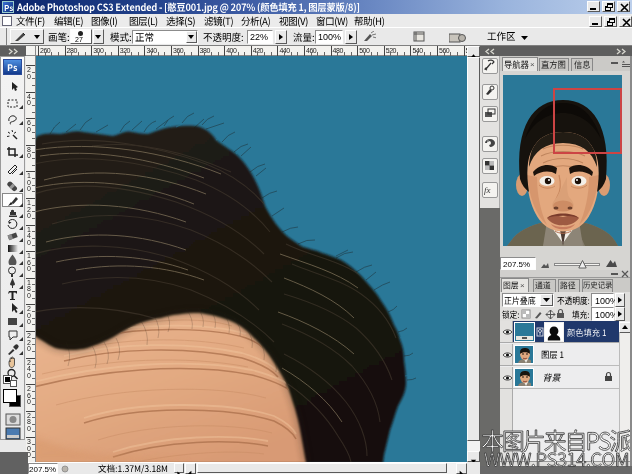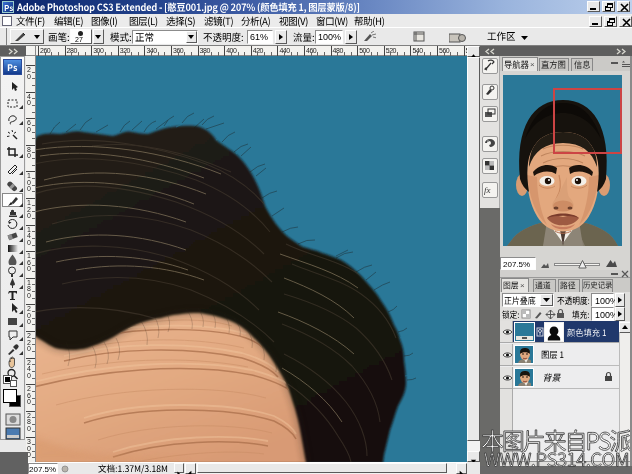--- a/index.html
+++ b/index.html
@@ -128,21 +128,21 @@
 <div class="abs b3out" style="left:186px;top:31px;width:11px;height:12px;background:#e9e9e9"></div>
 <svg class="abs" style="left:188px;top:35px" width="7" height="5">
     <path d="M0 0 L6 0 L3 4 Z" fill="#000"></path>
   </svg>
 <svg style="position:absolute;left:203px;top:30.5px;overflow:visible" width="41" height="13">
     <g transform="scale(0.95,1)">
       <path transform="translate(0,10.0)" d="M5.6 -4.8C6.8 -4 8.3 -2.8 9 -2L9.6 -2.6C8.8 -3.4 7.3 -4.5 6.2 -5.3ZM0.7 -7.7V-6.9H5.1C4.2 -5.2 2.4 -3.5 0.4 -2.6C0.6 -2.4 0.8 -2.1 1 -1.9C2.3 -2.6 3.6 -3.6 4.6 -4.8V0.8H5.4V-5.8C5.7 -6.2 5.9 -6.6 6.1 -6.9H9.3V-7.7Z M10.6 -7.7C11.2 -7.2 11.9 -6.5 12.2 -6L12.8 -6.4C12.5 -6.9 11.8 -7.6 11.2 -8.1ZM18.5 -8.2C17.4 -8 15.2 -7.8 13.4 -7.7C13.4 -7.6 13.5 -7.3 13.6 -7.2C14.3 -7.2 15.1 -7.2 15.9 -7.3V-6.5H13.1V-6H15.5C14.8 -5.3 13.8 -4.6 12.8 -4.3C13 -4.2 13.2 -3.9 13.3 -3.8C14.2 -4.1 15.2 -4.8 15.9 -5.6V-4.3H16.6V-5.6C17.3 -4.9 18.3 -4.2 19.2 -3.8C19.3 -4 19.5 -4.2 19.7 -4.4C18.7 -4.7 17.7 -5.3 17.1 -6H19.5V-6.5H16.6V-7.4C17.5 -7.5 18.4 -7.6 19 -7.7ZM13.9 -4V-3.4H15.1C14.9 -2.4 14.5 -1.6 13.1 -1.2C13.2 -1 13.4 -0.8 13.5 -0.6C15.1 -1.1 15.6 -2.1 15.8 -3.4H17C16.9 -3.1 16.8 -2.8 16.7 -2.6H18.4C18.4 -1.8 18.3 -1.5 18.1 -1.4C18.1 -1.3 18 -1.3 17.8 -1.3C17.6 -1.3 17.2 -1.3 16.7 -1.3C16.8 -1.2 16.9 -0.9 16.9 -0.7C17.4 -0.7 17.8 -0.7 18.1 -0.7C18.4 -0.7 18.5 -0.8 18.7 -0.9C18.9 -1.2 19 -1.7 19.2 -2.8C19.2 -2.9 19.2 -3.1 19.2 -3.1H17.6L17.8 -4ZM12.5 -4.6H10.6V-3.9H11.8V-0.8C11.4 -0.6 10.9 -0.3 10.4 0.1L10.9 0.8C11.5 0.2 12.1 -0.3 12.4 -0.3C12.7 -0.3 13 -0.1 13.3 0.2C14 0.6 14.8 0.7 16 0.7C17 0.7 18.7 0.6 19.5 0.6C19.5 0.4 19.6 -0 19.7 -0.2C18.7 -0.1 17.1 -0 16 -0C14.9 -0 14.1 -0.1 13.5 -0.5C13 -0.7 12.8 -1 12.5 -1Z M23.4 -4.5V-2.5H21.5V-4.5ZM23.4 -5.2H21.5V-7.1H23.4ZM20.8 -7.8V-0.9H21.5V-1.8H24.1V-7.8ZM28.5 -7.3V-5.5H25.7V-7.3ZM25 -8V-4.4C25 -2.9 24.8 -0.9 23.1 0.4C23.3 0.5 23.6 0.7 23.7 0.9C24.8 -0 25.4 -1.2 25.6 -2.4H28.5V-0.2C28.5 -0 28.5 0.1 28.3 0.1C28.1 0.1 27.5 0.1 26.8 0C26.9 0.2 27.1 0.6 27.1 0.8C28 0.8 28.5 0.8 28.9 0.6C29.2 0.5 29.3 0.3 29.3 -0.2V-8ZM28.5 -4.9V-3.1H25.7C25.7 -3.5 25.7 -4 25.7 -4.4V-4.9Z M33.9 -6.4V-5.6H32.2V-5H33.9V-3.3H37.8V-5H39.4V-5.6H37.8V-6.4H37V-5.6H34.6V-6.4ZM37 -5V-3.9H34.6V-5ZM37.6 -2C37.1 -1.5 36.5 -1.1 35.8 -0.8C35.1 -1.1 34.5 -1.5 34.1 -2ZM32.4 -2.6V-2H33.7L33.4 -1.9C33.8 -1.3 34.3 -0.9 35 -0.5C34 -0.2 33 0 31.9 0.1C32 0.3 32.2 0.6 32.2 0.7C33.5 0.6 34.7 0.4 35.8 -0.1C36.8 0.4 37.9 0.7 39.2 0.8C39.3 0.6 39.5 0.3 39.6 0.1C38.5 0.1 37.5 -0.1 36.6 -0.5C37.5 -0.9 38.2 -1.6 38.7 -2.4L38.2 -2.7L38.1 -2.6ZM34.7 -8.3C34.9 -8 35 -7.7 35.1 -7.4H31.3V-4.7C31.3 -3.2 31.2 -1.1 30.4 0.5C30.6 0.5 30.9 0.7 31 0.8C31.9 -0.8 32 -3.1 32 -4.7V-6.7H39.5V-7.4H36C35.9 -7.7 35.7 -8.1 35.5 -8.4Z M41.4 -3.9C41.8 -3.9 42 -4.2 42 -4.6C42 -5 41.8 -5.3 41.4 -5.3C41 -5.3 40.7 -5 40.7 -4.6C40.7 -4.2 41 -3.9 41.4 -3.9ZM41.4 0.1C41.8 0.1 42 -0.1 42 -0.6C42 -1 41.8 -1.3 41.4 -1.3C41 -1.3 40.7 -1 40.7 -0.6C40.7 -0.1 41 0.1 41.4 0.1Z" fill="#000"></path>
     </g>
   </svg>
 <div class="fld abs" style="left:247px;top:30px;width:26px;height:14px">
-    <div style="padding:1px 0 0 2px">61%</div>
+    <div style="padding:1px 0 0 2px">22%</div>
   </div>
 <div class="abs b3out" style="left:275px;top:30px;width:12px;height:14px;background:#e9e9e9"></div>
 <svg class="abs" style="left:279px;top:34px" width="5" height="7">
     <path d="M0 0 L0 6 L4 3 Z" fill="#000"></path>
   </svg>
 <svg style="position:absolute;left:293px;top:30.5px;overflow:visible" width="22" height="13">
     <g transform="scale(0.95,1)">
       <path transform="translate(0,10.0)" d="M5.8 -3.6V0.4H6.4V-3.6ZM4 -3.6V-2.6C4 -1.7 3.9 -0.6 2.6 0.3C2.8 0.4 3.1 0.6 3.2 0.8C4.5 -0.2 4.7 -1.5 4.7 -2.6V-3.6ZM7.5 -3.6V-0.4C7.5 0.2 7.6 0.3 7.8 0.5C7.9 0.6 8.1 0.6 8.3 0.6C8.4 0.6 8.7 0.6 8.8 0.6C9 0.6 9.2 0.6 9.3 0.5C9.4 0.4 9.5 0.3 9.5 0.1C9.6 -0.1 9.6 -0.6 9.6 -1C9.5 -1.1 9.2 -1.2 9.1 -1.3C9.1 -0.8 9.1 -0.5 9.1 -0.3C9.1 -0.1 9 -0.1 9 -0C8.9 0 8.8 0 8.8 0C8.7 0 8.5 0 8.5 0C8.4 0 8.3 0 8.3 -0C8.3 -0.1 8.2 -0.2 8.2 -0.4V-3.6ZM0.8 -7.7C1.4 -7.4 2.2 -6.8 2.6 -6.5L3 -7C2.6 -7.4 1.9 -7.9 1.3 -8.3ZM0.4 -5C1 -4.7 1.8 -4.2 2.2 -3.9L2.6 -4.5C2.2 -4.8 1.4 -5.3 0.8 -5.5ZM0.7 0.2 1.3 0.7C1.9 -0.3 2.6 -1.5 3.1 -2.6L2.6 -3.1C2 -1.9 1.2 -0.6 0.7 0.2ZM5.6 -8.2C5.8 -7.9 5.9 -7.5 6 -7.1H3.2V-6.4H5.2C4.7 -5.9 4.2 -5.2 4 -5C3.8 -4.8 3.5 -4.8 3.3 -4.7C3.4 -4.5 3.5 -4.2 3.5 -4C3.8 -4.1 4.2 -4.1 8.4 -4.4C8.6 -4.2 8.7 -3.9 8.9 -3.7L9.5 -4.1C9.1 -4.7 8.3 -5.6 7.7 -6.3L7.1 -5.9C7.4 -5.7 7.7 -5.3 7.9 -5L4.8 -4.9C5.2 -5.3 5.6 -5.9 6 -6.4H9.5V-7.1H6.8C6.7 -7.5 6.5 -8 6.3 -8.4Z M12.5 -6.7H17.5V-6.1H12.5ZM12.5 -7.6H17.5V-7.1H12.5ZM11.8 -8.1V-5.7H18.2V-8.1ZM10.5 -5.2V-4.7H19.5V-5.2ZM12.3 -2.7H14.6V-2.1H12.3ZM15.4 -2.7H17.8V-2.1H15.4ZM12.3 -3.7H14.6V-3.2H12.3ZM15.4 -3.7H17.8V-3.2H15.4ZM10.5 -0V0.6H19.6V-0H15.4V-0.6H18.7V-1.1H15.4V-1.7H18.5V-4.2H11.6V-1.7H14.6V-1.1H11.3V-0.6H14.6V-0Z M21.4 -3.9C21.8 -3.9 22.1 -4.2 22.1 -4.6C22.1 -5 21.8 -5.3 21.4 -5.3C21 -5.3 20.7 -5 20.7 -4.6C20.7 -4.2 21 -3.9 21.4 -3.9ZM21.4 0.1C21.8 0.1 22.1 -0.1 22.1 -0.6C22.1 -1 21.8 -1.3 21.4 -1.3C21 -1.3 20.7 -1 20.7 -0.6C20.7 -0.1 21 0.1 21.4 0.1Z" fill="#000"></path>
     </g>
   </svg>

